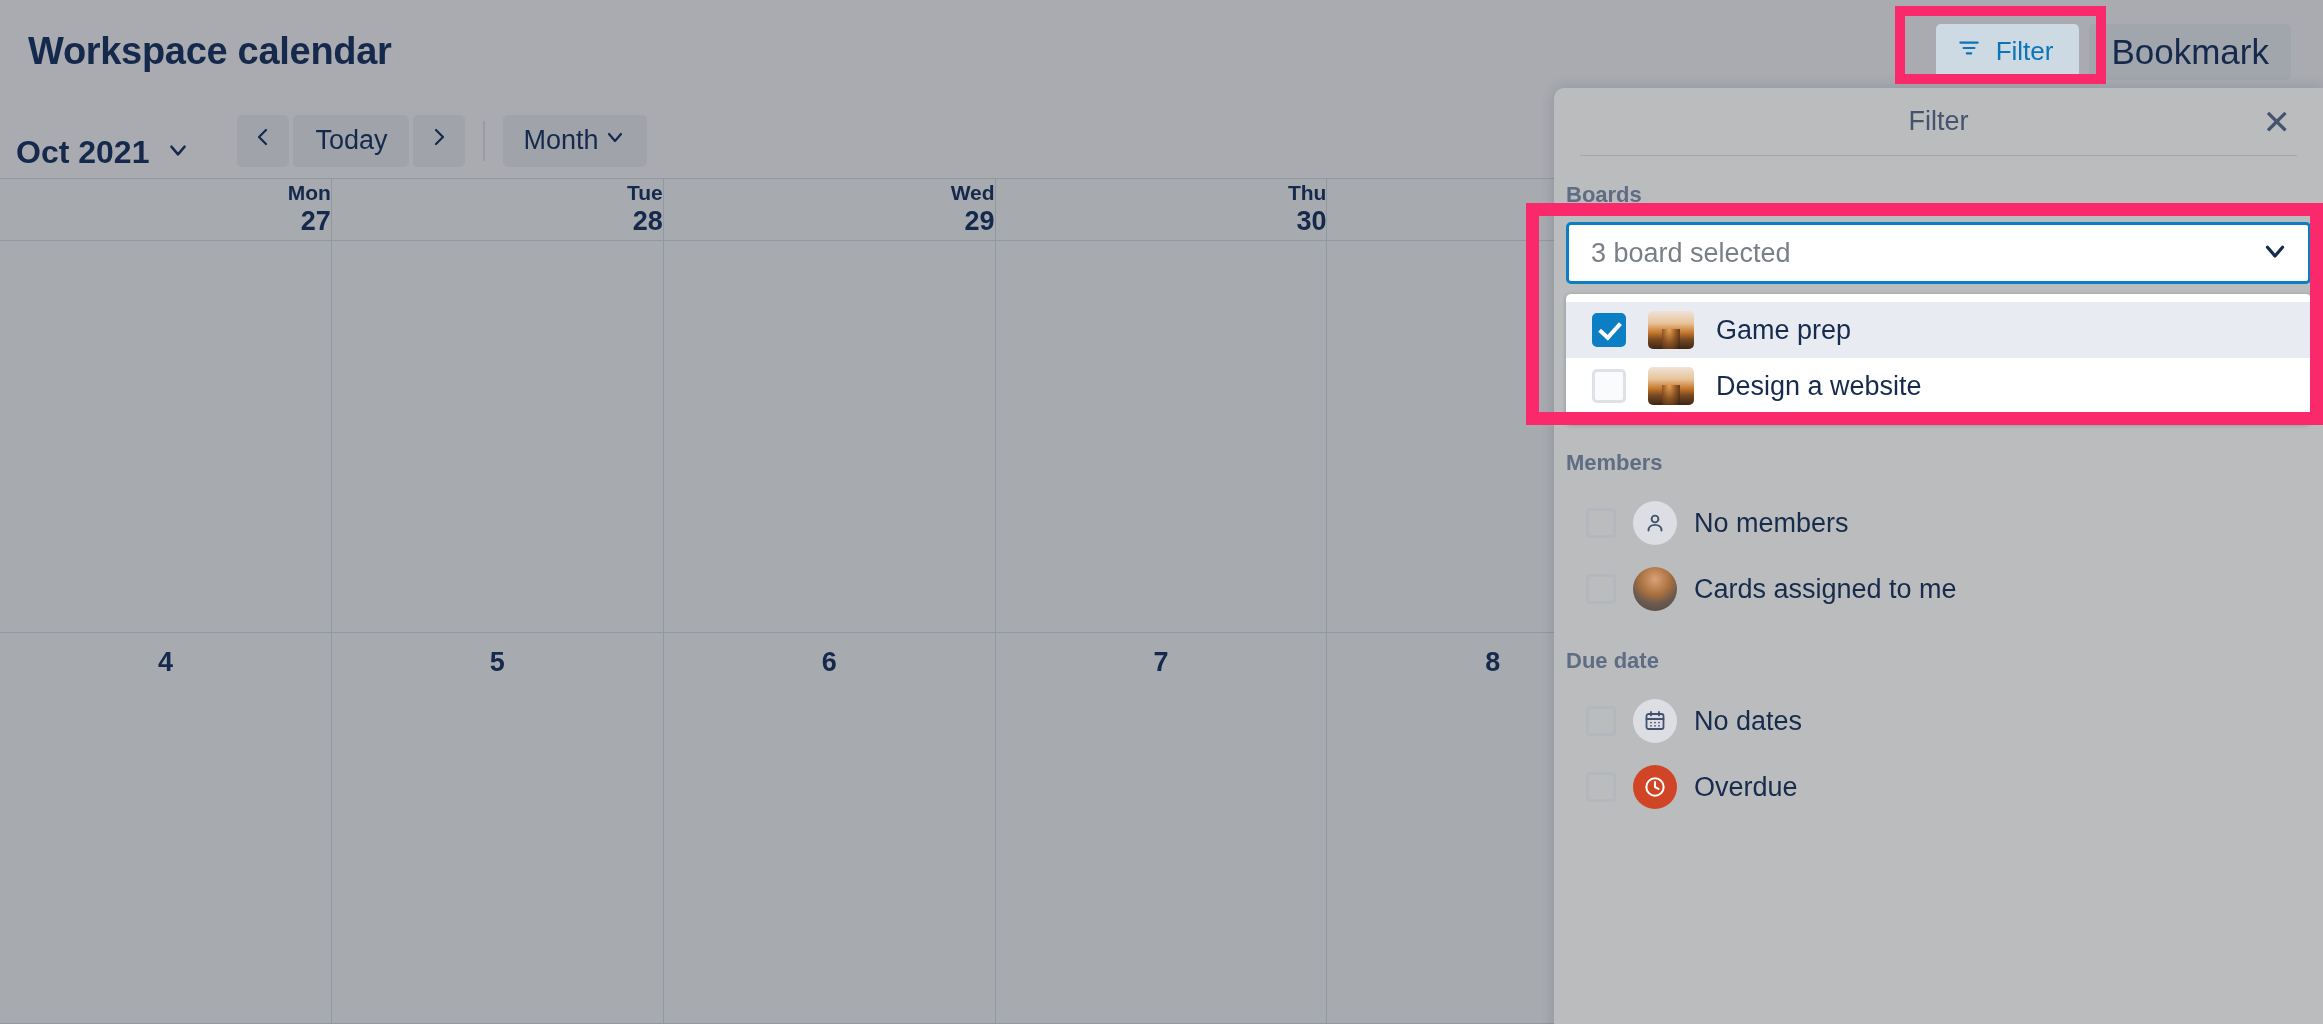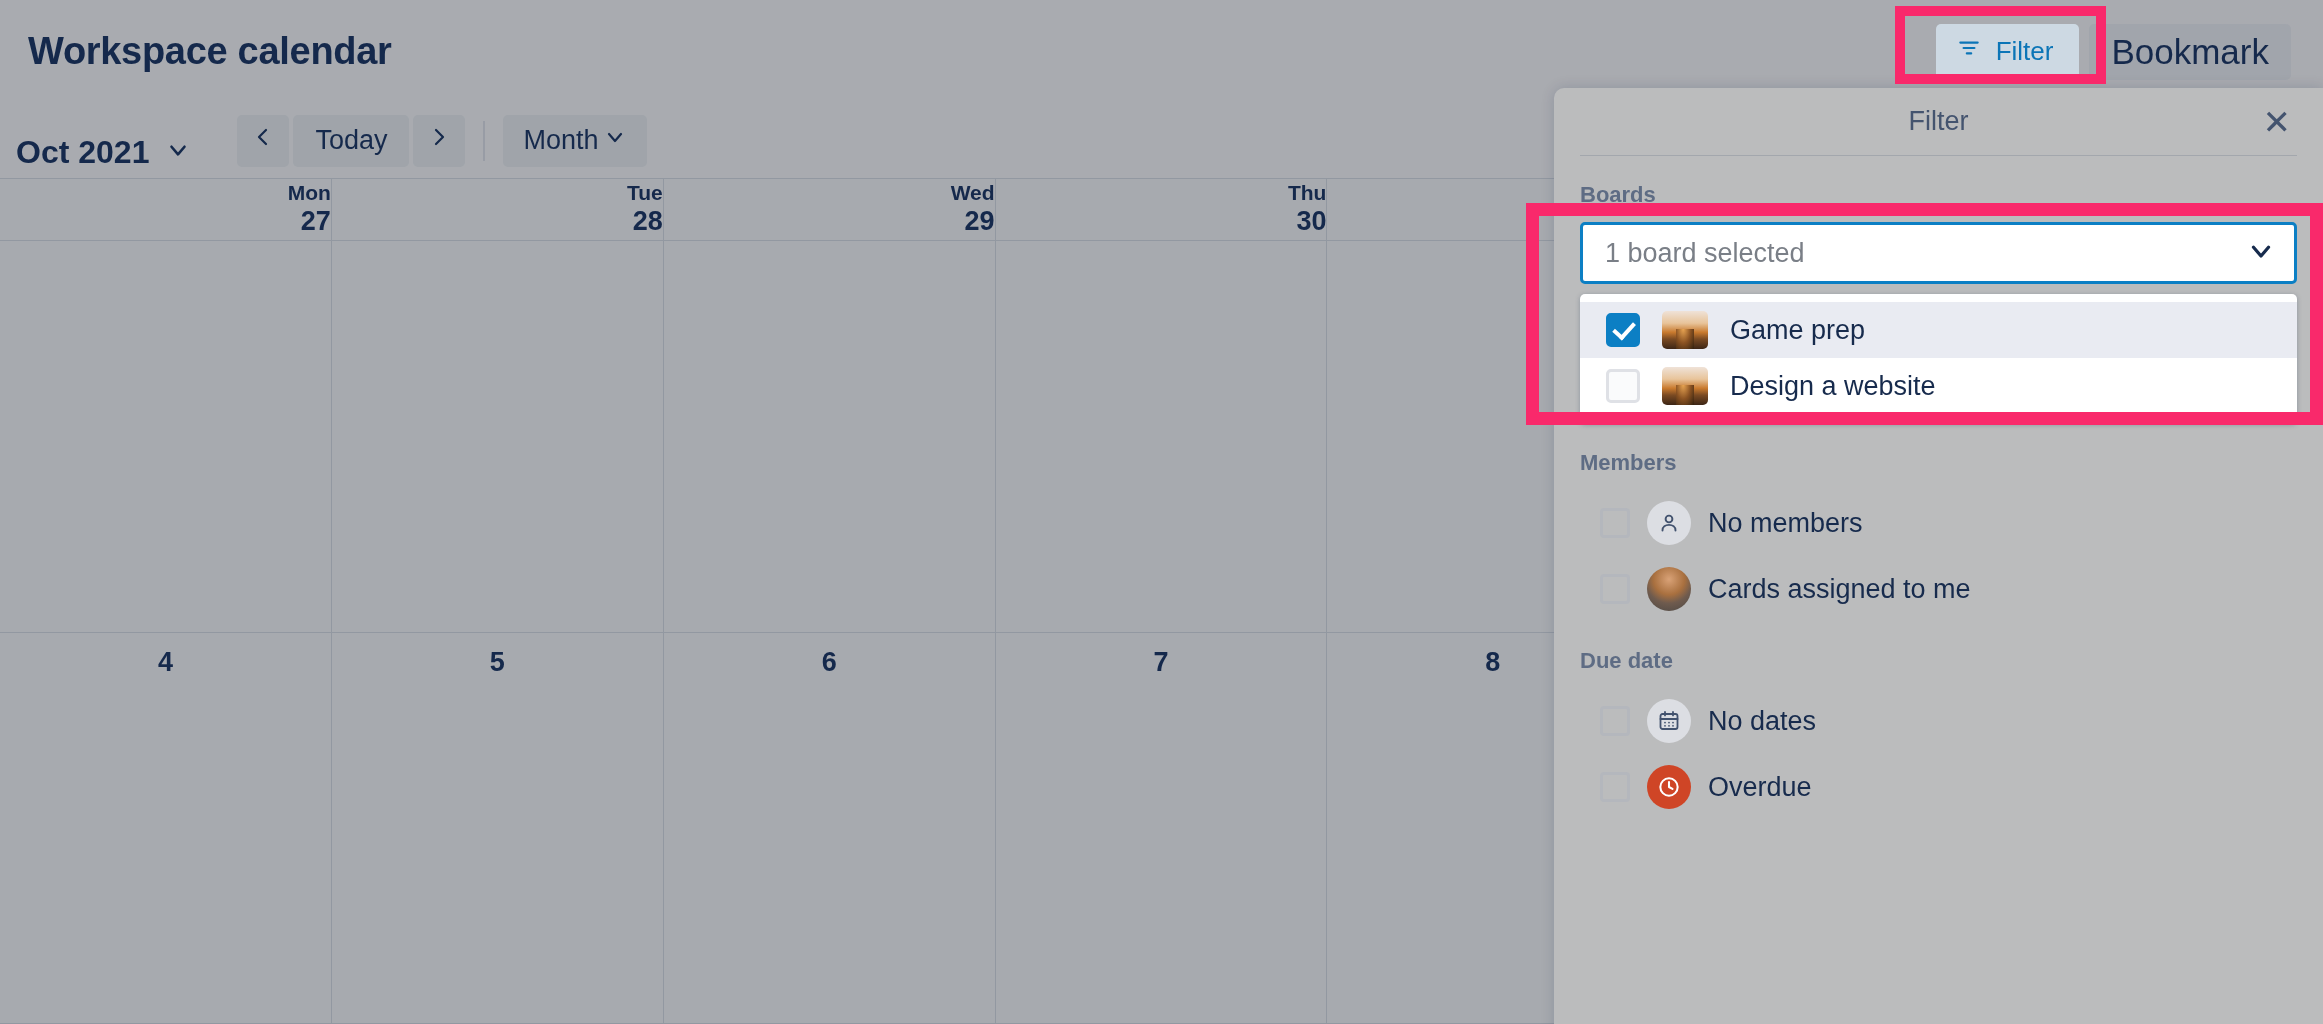--- a/index.html
+++ b/index.html
@@ -145,21 +145,21 @@
     border-bottom: 1px solid rgba(9,30,66,0.13);
     margin: 0 26px;
   }
   .fp-title { font-size: 27px; color: #44546f; }
   .fp-close {
     position: absolute; right: 0; top: 50%; transform: translateY(-50%);
     font-size: 34px; color: #44546f; line-height: 1;
     padding: 4px 6px;
   }
 
-  .fp-body { padding: 0 26px; }
+  .fp-body { padding: 0 12px; }
 
   .fp-section-label {
     font-size: 22px; font-weight: bold; color: #5e6c84;
     margin-top: 26px; margin-bottom: 14px;
   }
 
   .board-select {
     height: 62px; border: 3px solid #0c7fc4; border-radius: 5px;
     background: #ffffff;
     display: flex; align-items: center; justify-content: space-between;
@@ -396,21 +396,21 @@
   <div class="fp-header">
     <div class="fp-title">Filter</div>
     <div class="fp-close">✕</div>
   </div>
 
   <div class="fp-body">
 
     <div class="fp-section-label">Boards</div>
 
     <div class="board-select">
-      <span class="val">1 board selected</span>
+      <span class="val">3 board selected</span>
       <span>
         <svg width="30" height="30" viewBox="0 0 24 24" fill="none" stroke="#172b4d" stroke-width="2.6" stroke-linecap="round" stroke-linejoin="round">
             <polyline points="6 9 12 16 18 9"></polyline>
           </svg>
       </span>
     </div>
 
     <div class="board-list">
       <div class="board-row selected">
         <span class="cb checked"></span>

